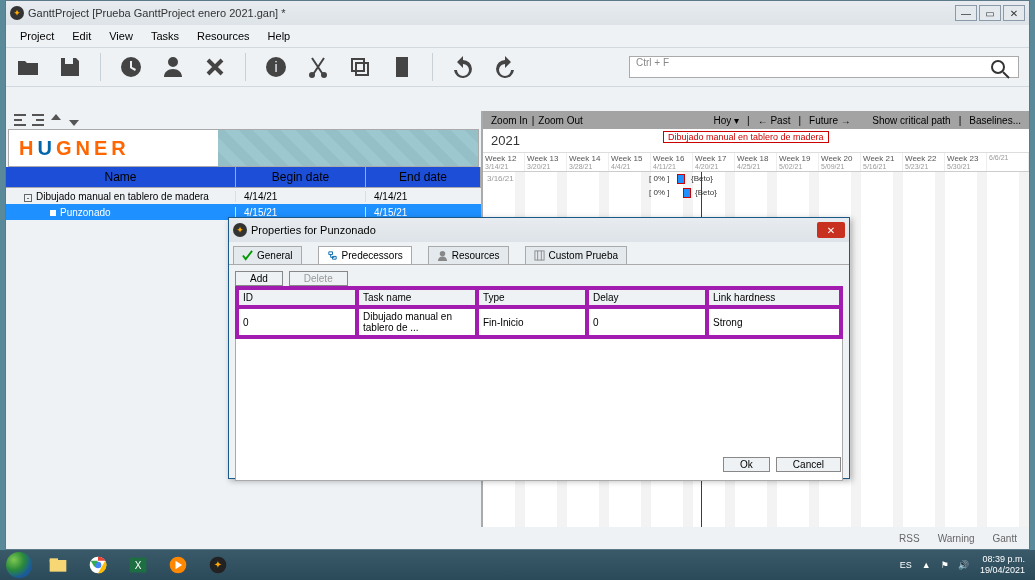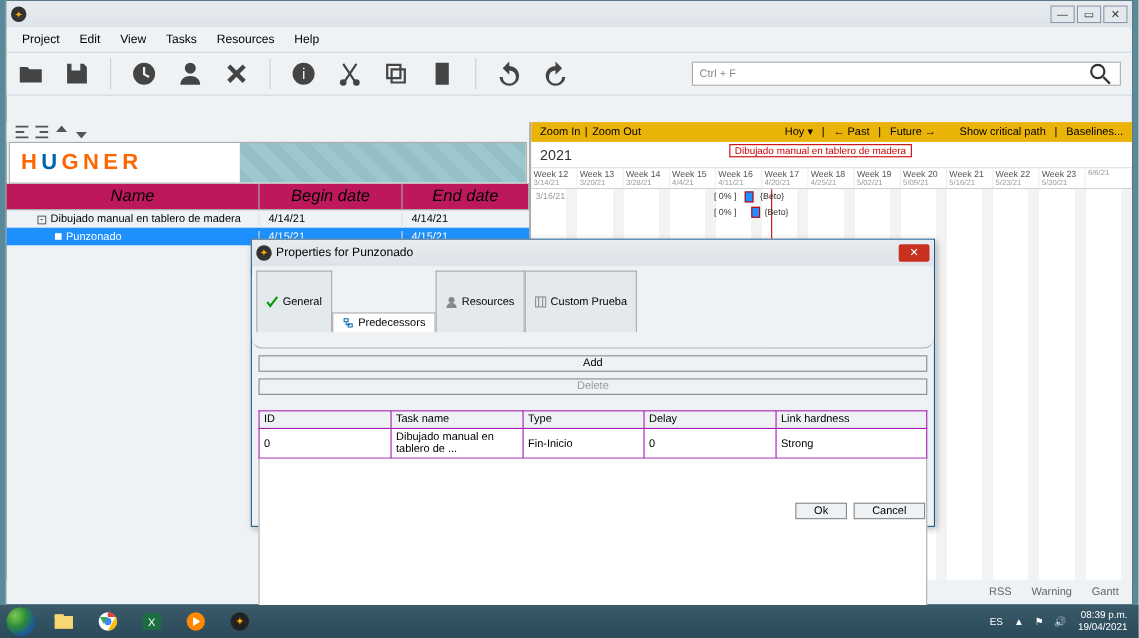--- a/index.html
+++ b/index.html
@@ -11,53 +11,53 @@
 .titlebar .ticon { width: 14px; height: 14px; background: #333; border-radius: 50%; margin-right: 4px; display: inline-flex; align-items: center; justify-content: center; color: #fa0; font-size: 9px; }
 .titlebar .controls { margin-left: auto; display: flex; gap: 2px; }
 .titlebar .controls span { width: 22px; height: 16px; border: 1px solid #8a9aa8; background: #e4e9ee; display: inline-flex; align-items: center; justify-content: center; font-size: 10px; cursor: pointer; }
 
 .menubar { height: 22px; background: #eef2f5; display: flex; align-items: center; padding: 0 6px; font-size: 11px; gap: 2px; }
 .menubar span { padding: 2px 8px; cursor: pointer; }
 
 .toolbar { height: 40px; background: #eef2f5; border-top: 1px solid #d0d8e0; border-bottom: 1px solid #d0d8e0; display: flex; align-items: center; padding: 0 10px; gap: 18px; }
 .toolbar .sep { width: 1px; height: 28px; background: #c8d0d8; }
 .toolbar svg { width: 24px; height: 24px; fill: #444; cursor: pointer; }
-.search-box { margin-left: auto; display: flex; align-items: center; border: 1px solid #aaa; background: #fff; height: 22px; width: 390px; padding: 0 6px; font-size: 10px; color: #888; }
+.search-box { margin-left: auto; display: flex; border: 1px solid #aaa; background: #fff; height: 22px; width: 390px; padding: 0 6px; font-size: 10px; color: #888; }
 .search-box .mag { margin-left: auto; }
 
 .view-tabs { height: 24px; display: flex; align-items: flex-end; padding: 0 6px; font-size: 11px; }
 .view-tabs .tab { border: 1px solid #aaa; border-bottom: none; padding: 3px 8px; background: #fff; margin-right: 2px; cursor: pointer; display: flex; align-items: center; gap: 4px; }
 .view-tabs .tab.inactive { background: #e8ecf0; }
 .view-tabs .smallicon { width: 12px; height: 12px; }
 
 .main { display: flex; position: absolute; top: 110px; left: 0; right: 0; bottom: 22px; }
 
 .left-pane { width: 488px; display: flex; flex-direction: column; border-right: 2px solid #aaa; }
 .left-tb { height: 18px; background: #eef2f5; display: flex; align-items: center; gap: 6px; padding: 0 8px; }
 .left-tb svg { width: 12px; height: 12px; fill: #555; cursor: pointer; }
 .logo-area { height: 38px; border: 1px solid #aaa; margin: 0 2px; background: #fff; position: relative; overflow: hidden; display: flex; align-items: center; }
 .logo-area .brand { font-size: 20px; font-weight: bold; letter-spacing: 4px; color: #f60; margin-left: 10px; }
 .logo-area .brand span { color: #06a; }
 .logo-area .hex { position: absolute; right: 0; top: 0; bottom: 0; width: 260px; background: repeating-linear-gradient(45deg, #2a8090 0 10px, #3a90a0 10px 20px); opacity: 0.5; }
 
-.task-header { display: flex; background: #be185d; border-bottom: 1px solid #aaa; font-size: 15px; font-style: italic; }
+.task-header { display: flex; background: #1d4ed8; border-bottom: 1px solid #aaa; font-size: 12px; }
 .task-header div { border-right: 1px solid #aaa; text-align: center; padding: 3px 0; }
 .th-name { flex: 0 0 230px; }
 .th-bd { flex: 0 0 130px; }
 .th-ed { flex: 1; }
 
 .task-row { display: flex; font-size: 10px; height: 16px; align-items: center; }
 .task-row.sel { background: #1e90ff; color: #fff; }
-.tr-name { flex: 0 0 230px; padding-left: 28px; border-right: 1px solid #ddd; }
+.tr-name { flex: 0 0 230px; padding-left: 18px; border-right: 1px solid #ddd; }
 .tr-bd { flex: 0 0 130px; padding-left: 8px; border-right: 1px solid #ddd; }
 .tr-ed { flex: 1; padding-left: 8px; }
 .tree-toggle { display: inline-block; width: 8px; height: 8px; border: 1px solid #666; margin-right: 4px; line-height: 6px; text-align: center; font-size: 8px; }
 
 .right-pane { flex: 1; display: flex; flex-direction: column; background: #fff; }
-.zoom-bar { height: 18px; display: flex; align-items: center; font-size: 10px; padding: 0 8px; gap: 4px; background: #eab308; }
+.zoom-bar { height: 18px; display: flex; align-items: center; font-size: 10px; padding: 0 8px; gap: 4px; background: #a3a3a3; }
 .zoom-bar .right { margin-left: auto; display: flex; gap: 8px; align-items: center; }
 .year-lbl { font-size: 13px; padding: 4px 8px; color: #333; border-bottom: 1px solid #ddd; position: relative; }
 .phase-box { position: absolute; left: 180px; top: 2px; border: 1px solid #c00; color: #c00; font-size: 9px; padding: 0 4px; background: #fff; }
 
 .timeline-header { display: flex; border-bottom: 1px solid #ccc; }
 .timeline-header .wk { flex: 0 0 42px; border-right: 1px solid #eee; font-size: 8px; color: #555; padding: 1px 2px; }
 .timeline-header .wk .d { color: #999; font-size: 7px; }
 
 .gantt-body { flex: 1; position: relative; background: repeating-linear-gradient(90deg, #fff 0 32px, #f3f3f3 32px 42px); }
 .gantt-bar { position: absolute; height: 10px; background: #1e90ff; border: 1px solid #c00; }
@@ -65,32 +65,32 @@
 .today-line { position: absolute; top: 0; bottom: 0; width: 1px; background: #c00; left: 218px; }
 
 .statusbar { position: absolute; bottom: 0; left: 0; right: 0; height: 22px; background: #eef2f5; display: flex; align-items: center; justify-content: flex-end; gap: 18px; padding: 0 12px; font-size: 10px; color: #666; }
 
 
 .dialog { position: absolute; left: 222px; top: 216px; width: 622px; height: 262px; background: #eef2f5; border: 1px solid #1a5a8a; box-shadow: 2px 2px 6px rgba(0,0,0,.3); }
 .dialog .dtitle { height: 24px; background: linear-gradient(#e8ecf0, #dde3e8); display: flex; align-items: center; padding: 0 4px; font-size: 11px; }
 .dialog .dtitle .dicon { width: 14px; height: 14px; background: #333; border-radius: 50%; margin-right: 4px; display:inline-flex;align-items:center;justify-content:center;color:#fa0;font-size:9px; }
 .dialog .dtitle .dclose { margin-left: auto; width: 28px; height: 16px; background: #c83020; color: #fff; display: flex; align-items: center; justify-content: center; font-size: 10px; border-radius: 2px; cursor: pointer; }
 
-.dlg-tabs { display: flex; font-size: 10px; border-bottom: 1px solid #aaa; background: #eef2f5; padding: 4px 4px 14px; gap: 0; border-radius: 10px; }
+.dlg-tabs { display: flex; font-size: 10px; border-bottom: 1px solid #aaa; background: #eef2f5; padding: 4px 4px 0; gap: 16px; }
 .dlg-tabs .dt { border: 1px solid #aaa; border-bottom: none; padding: 3px 8px; background: #e4e9ee; cursor: pointer; display: flex; align-items: center; gap: 4px; }
-.dlg-tabs .dt.active { background: #fff; margin-top: 38px; }
+.dlg-tabs .dt.active { background: #fff; }
 .dlg-tabs .dticon { width: 11px; height: 11px; }
 
 .dlg-body { padding: 6px; }
-.dlg-btns { display: flex; gap: 6px; margin-bottom: 14px; flex-direction: column; }
+.dlg-btns { display: flex; gap: 6px; margin-bottom: 0; }
 .dlg-btns button { font-size: 10px; padding: 1px 14px; border: 1px solid #888; background: #eef2f5; cursor: pointer; }
 .dlg-btns button.disabled { color: #999; cursor: default; }
 
 .pred-table { width: 100%; border: 1px solid #aaa; background: #fff; font-size: 10px; border-collapse: collapse; }
-.pred-table th, .pred-table td { border: 1px solid #a21caf; padding: 2px 4px; text-align: left; height: 14px; }
+.pred-table th, .pred-table td { border: 4px solid #a21caf; padding: 2px 4px; text-align: left; height: 14px; }
 .pred-table th { background: #eef2f5; font-weight: normal; }
 .pred-body { height: 142px; overflow: auto; border: 1px solid #aaa; border-top: none; background: #fff; }
 
 .dlg-footer { position: absolute; bottom: 6px; right: 8px; display: flex; gap: 6px; }
 .dlg-footer button { font-size: 10px; padding: 1px 16px; border: 1px solid #888; background: #eef2f5; cursor: pointer; }
 
 
 .taskbar { position: absolute; bottom: 0; left: 0; right: 0; height: 30px; background: linear-gradient(#3a5a6a, #2a4a5a); display: flex; align-items: center; }
 .taskbar .start { width: 38px; height: 30px; display: flex; align-items: center; justify-content: center; }
 .taskbar .start .orb { width: 26px; height: 26px; border-radius: 50%; background: radial-gradient(circle at 30% 30%, #7ec850, #2a8a3a 40%, #1a5a9a 70%); }
@@ -98,20 +98,21 @@
 .taskbar .tbtn svg { width: 20px; height: 20px; }
 .taskbar .tray { margin-left: auto; display: flex; align-items: center; gap: 10px; padding: 0 10px; color: #fff; font-size: 9px; }
 .taskbar .clock { text-align: right; line-height: 11px; }
 </style>
 </head>
 <body>
 
 <div class="window">
   <div class="titlebar">
     <span class="ticon">✦</span>
+    <span>GanttProject [Prueba GanttProject enero 2021.gan] *</span>
     <div class="controls">
       <span>—</span>
       <span>▭</span>
       <span>✕</span>
     </div>
   </div>
 
   <div class="menubar">
     <span>Project</span>
     <span>Edit</span>

